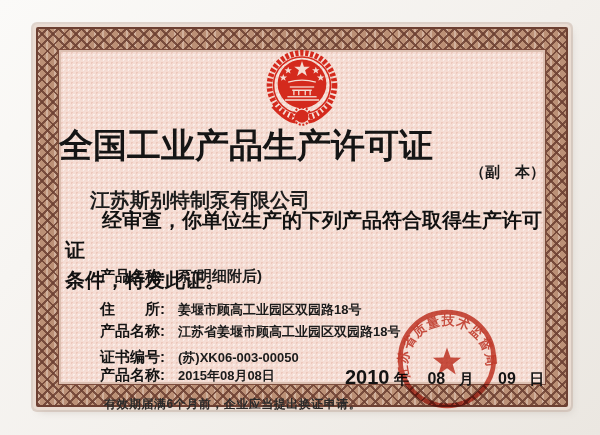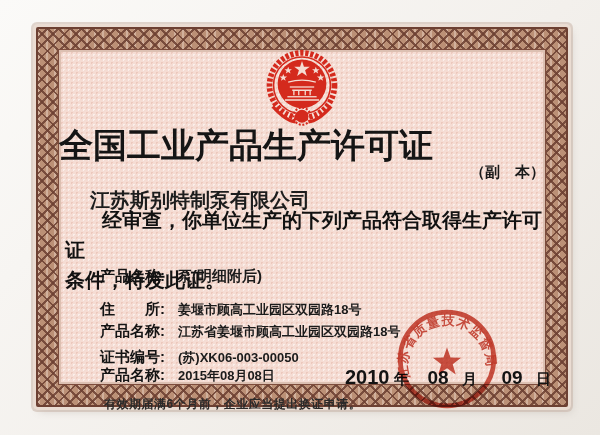--- a/index.html
+++ b/index.html
@@ -50,21 +50,21 @@
   .statement .line1 { display:block; text-indent:37px; }
   .statement .line2 { display:block; }
   .field-row { position:absolute; left:41px; white-space:nowrap; }
   .field-label { display:inline-block; width:78px; font-size:15px; font-weight:bold; color:#141414; }
   .field-value { font-size:13px; font-weight:bold; color:#1b1b1b; }
   .field-value-main { font-size:14px; font-weight:bold; color:#1b1b1b; }
   .field-value-note { font-size:15px; font-weight:bold; color:#1b1b1b; }
   .row-1 { top:217px; } .row-2 { top:250px; } .row-3 { top:272px; } .row-4 { top:298px; } .row-5 { top:316px; }
   .date-line { position:absolute; left:286px; top:316px; white-space:nowrap; color:#131313; }
   .date-num  { font-size:20px; font-weight:bold;text-align:center; }
-  .date-num-sm { font-size:19px; font-weight:bold; }
+  .date-num-sm { font-size:16px; font-weight:bold; }
   .date-unit { font-size:15px; font-weight:bold; }
   .gap-a { display:inline-block; width:14px; } .gap-b { display:inline-block; width:9px; } .gap-c { display:inline-block; width:20px; }
   .seal { position:absolute; left:336px; top:257px; width:104px; height:104px; mix-blend-mode:multiply; opacity:.92; }
   .footnote { position:absolute; left:45px; top:346px; font-size:12px; font-weight:bold; color:#2a2a2a; letter-spacing:.5px; }
 </style>
 </head>
 <body>
 
 <div class="cert-border">
   <div class="paper">

